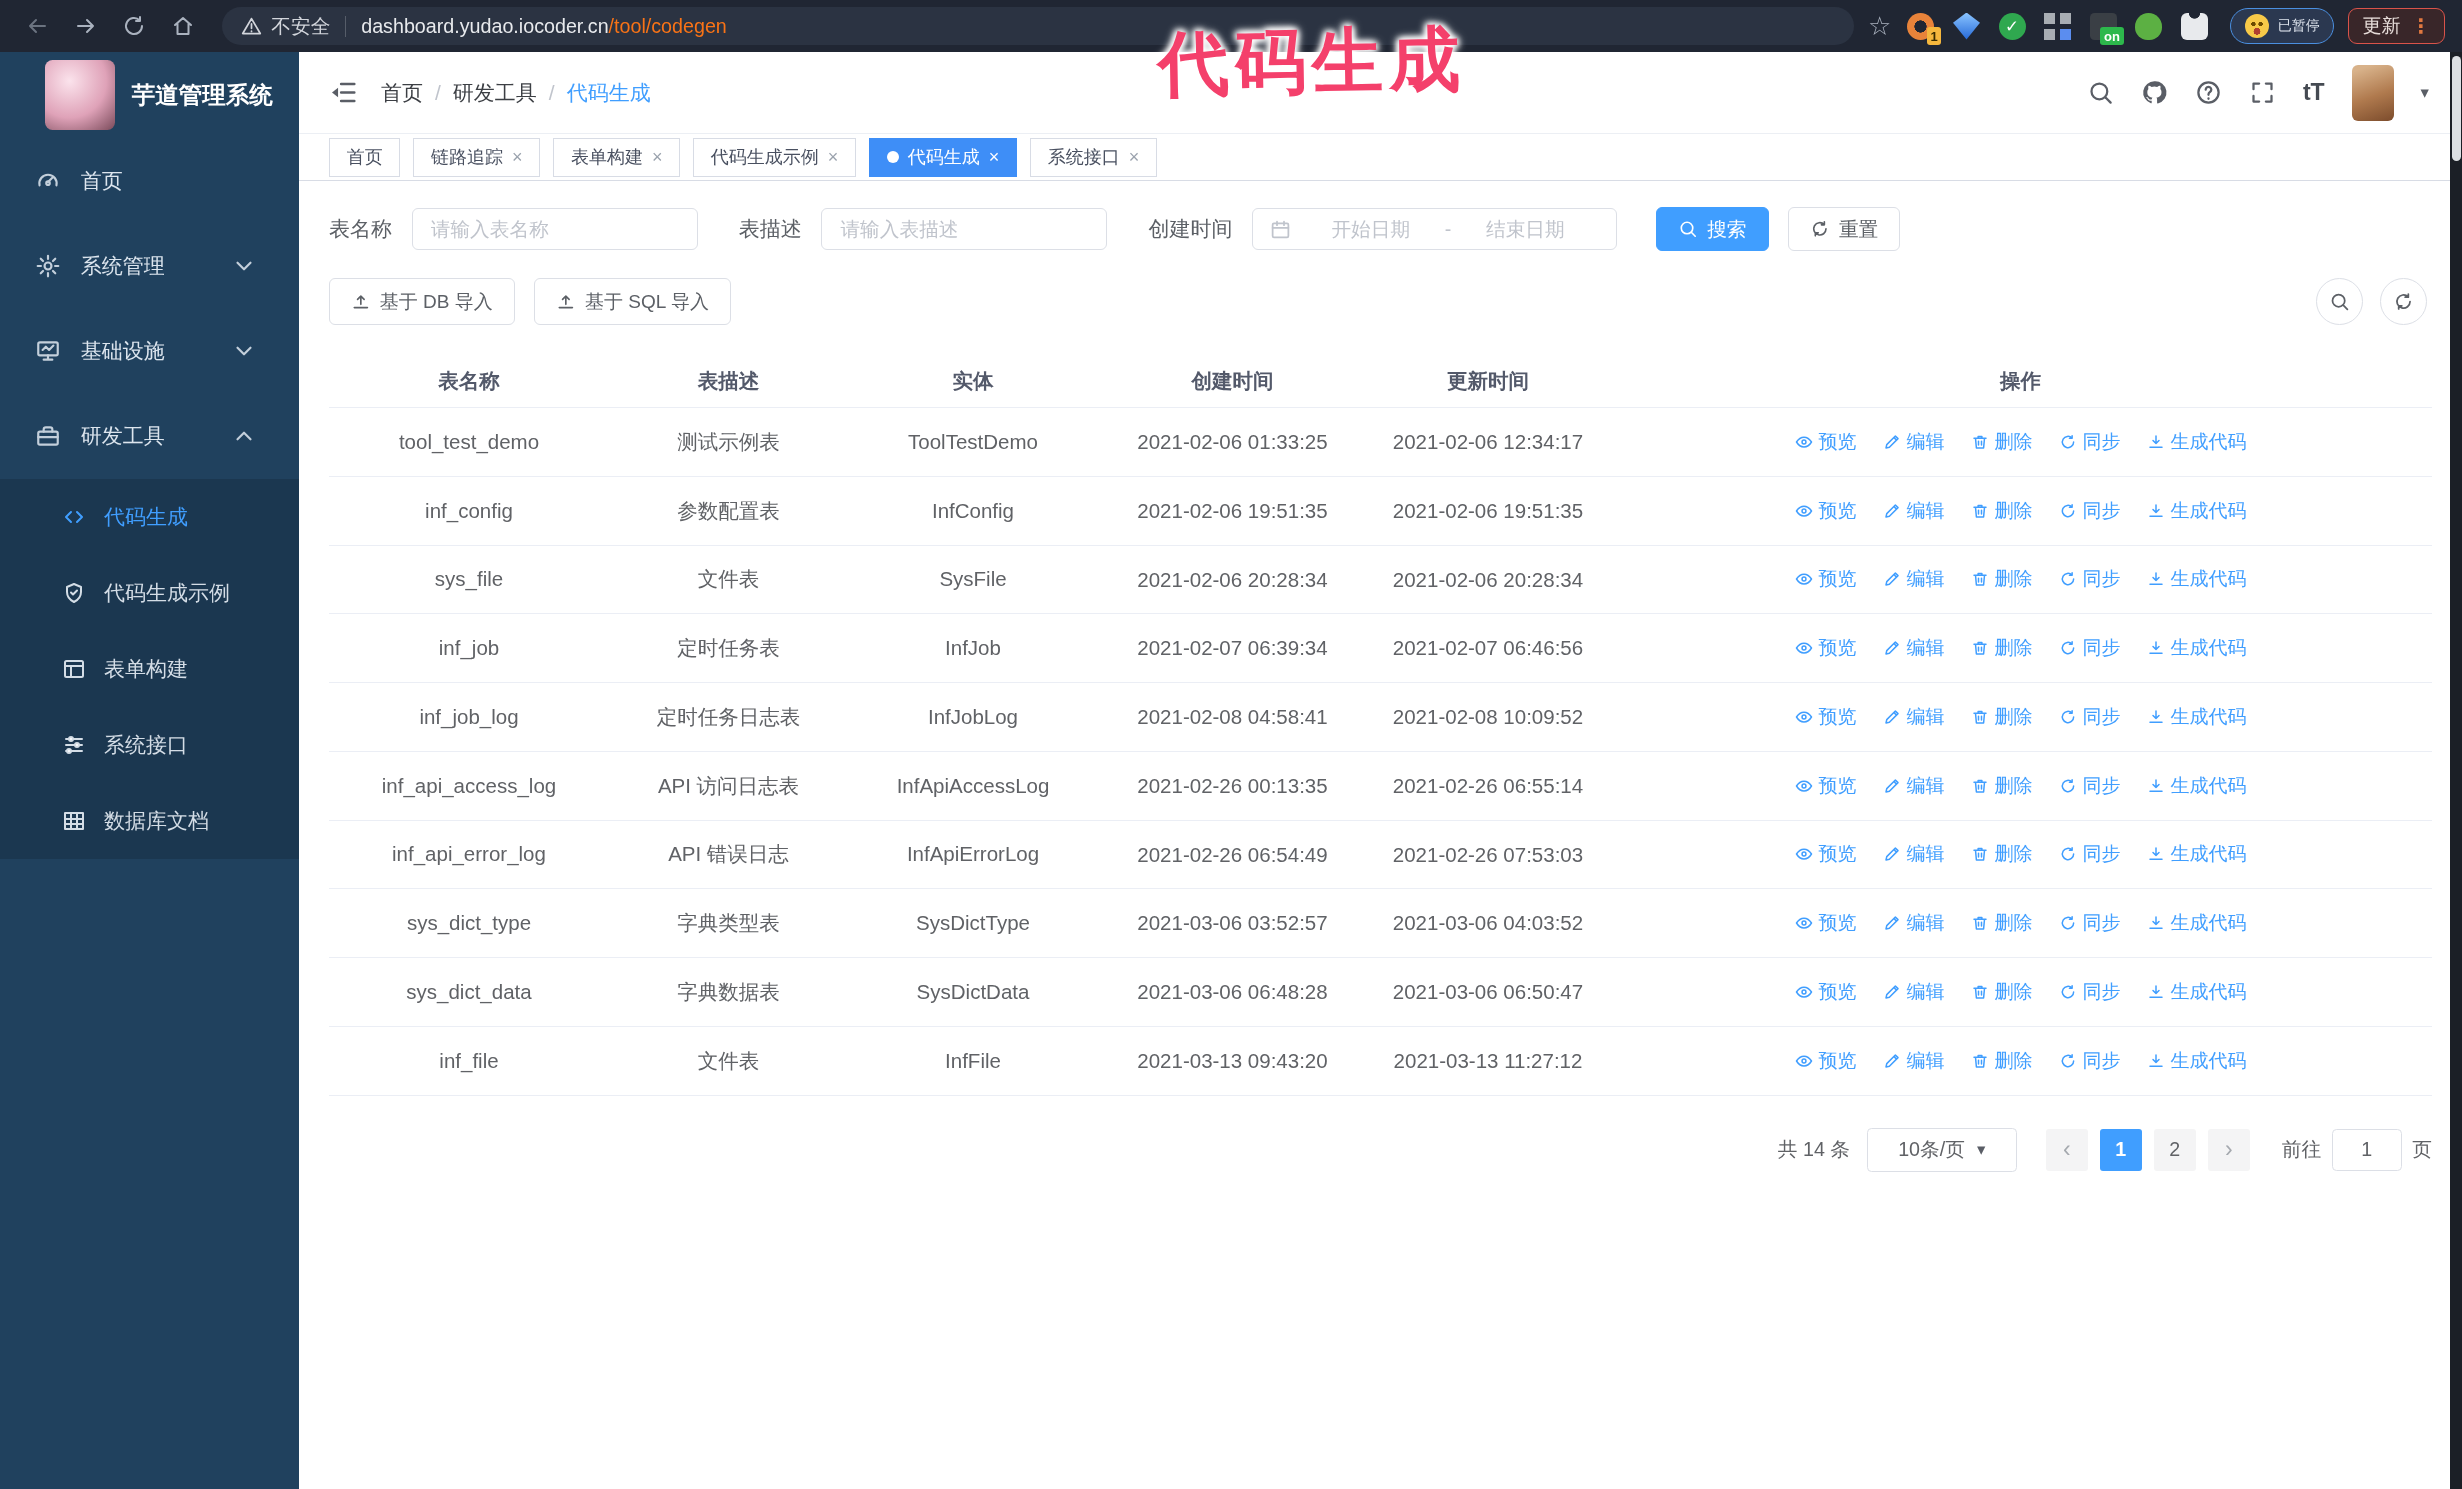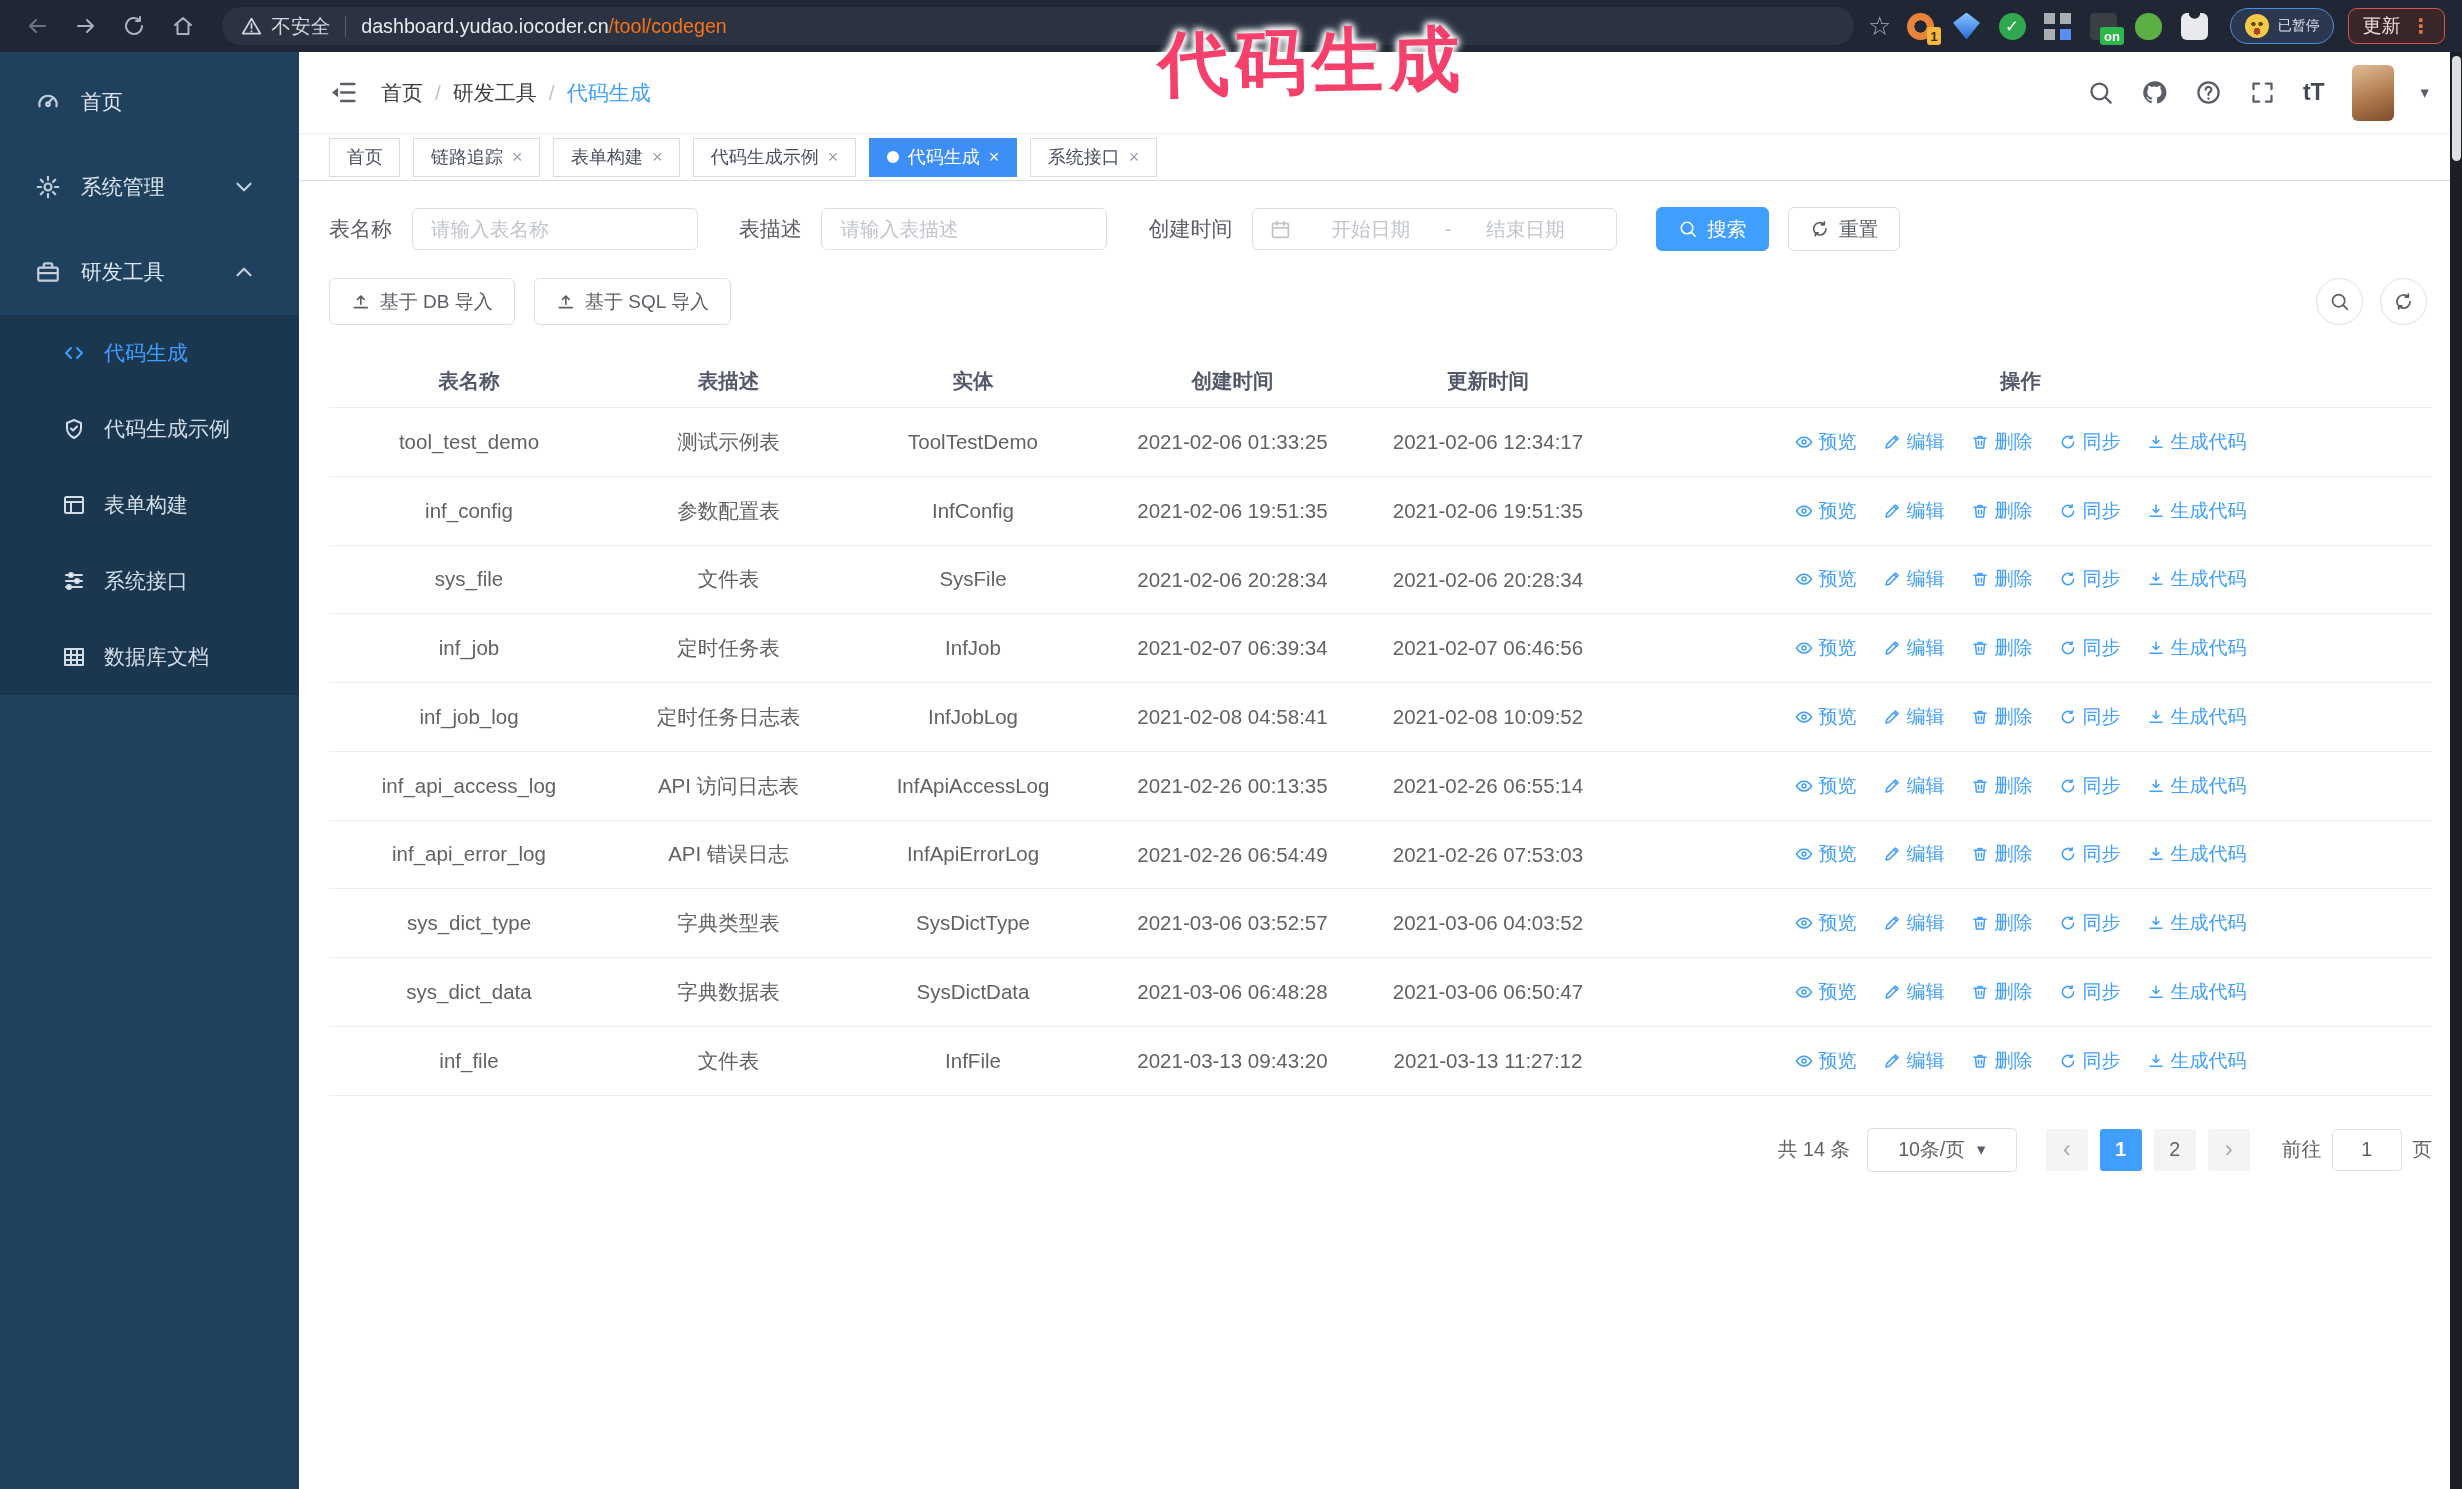--- a/index.html
+++ b/index.html
@@ -297,40 +297,53 @@
     <span class="update-btn">
       <span>更新</span>
       <span class="dots">⋮</span>
     </span>
   </div>
 </div>
 
 <div class="main-row">
 
   <aside class="sidebar">
+    <div class="logo-row">
+      <span class="logo-img"></span>
+      <span class="logo-title">芋道管理系统</span>
+    </div>
     <nav class="menu">
 
         <div class="menu-item">
           <svg class="ic" viewBox="0 0 34 34" width="26" height="26">
             <use href="#i-gauge"></use>
           </svg>
           <span>首页</span>
 
         </div>
 
         <div class="menu-item">
           <svg class="ic" viewBox="0 0 34 34" width="26" height="26">
             <use href="#i-gear"></use>
           </svg>
           <span>系统管理</span>
           <svg class="ic chev" viewBox="0 0 34 34" width="26" height="26">
             <use href="#i-chevdown"></use>
           </svg>
         </div>
 
+        <div class="menu-item">
+          <svg class="ic" viewBox="0 0 34 34" width="26" height="26">
+            <use href="#i-monitor"></use>
+          </svg>
+          <span>基础设施</span>
+          <svg class="ic chev" viewBox="0 0 34 34" width="26" height="26">
+            <use href="#i-chevdown"></use>
+          </svg>
+        </div>
 
         <div class="menu-item">
           <svg class="ic" viewBox="0 0 34 34" width="26" height="26">
             <use href="#i-briefcase"></use>
           </svg>
           <span>研发工具</span>
           <svg class="ic chev up" viewBox="0 0 34 34" width="26" height="26">
             <use href="#i-chevdown"></use>
           </svg>
         </div>

